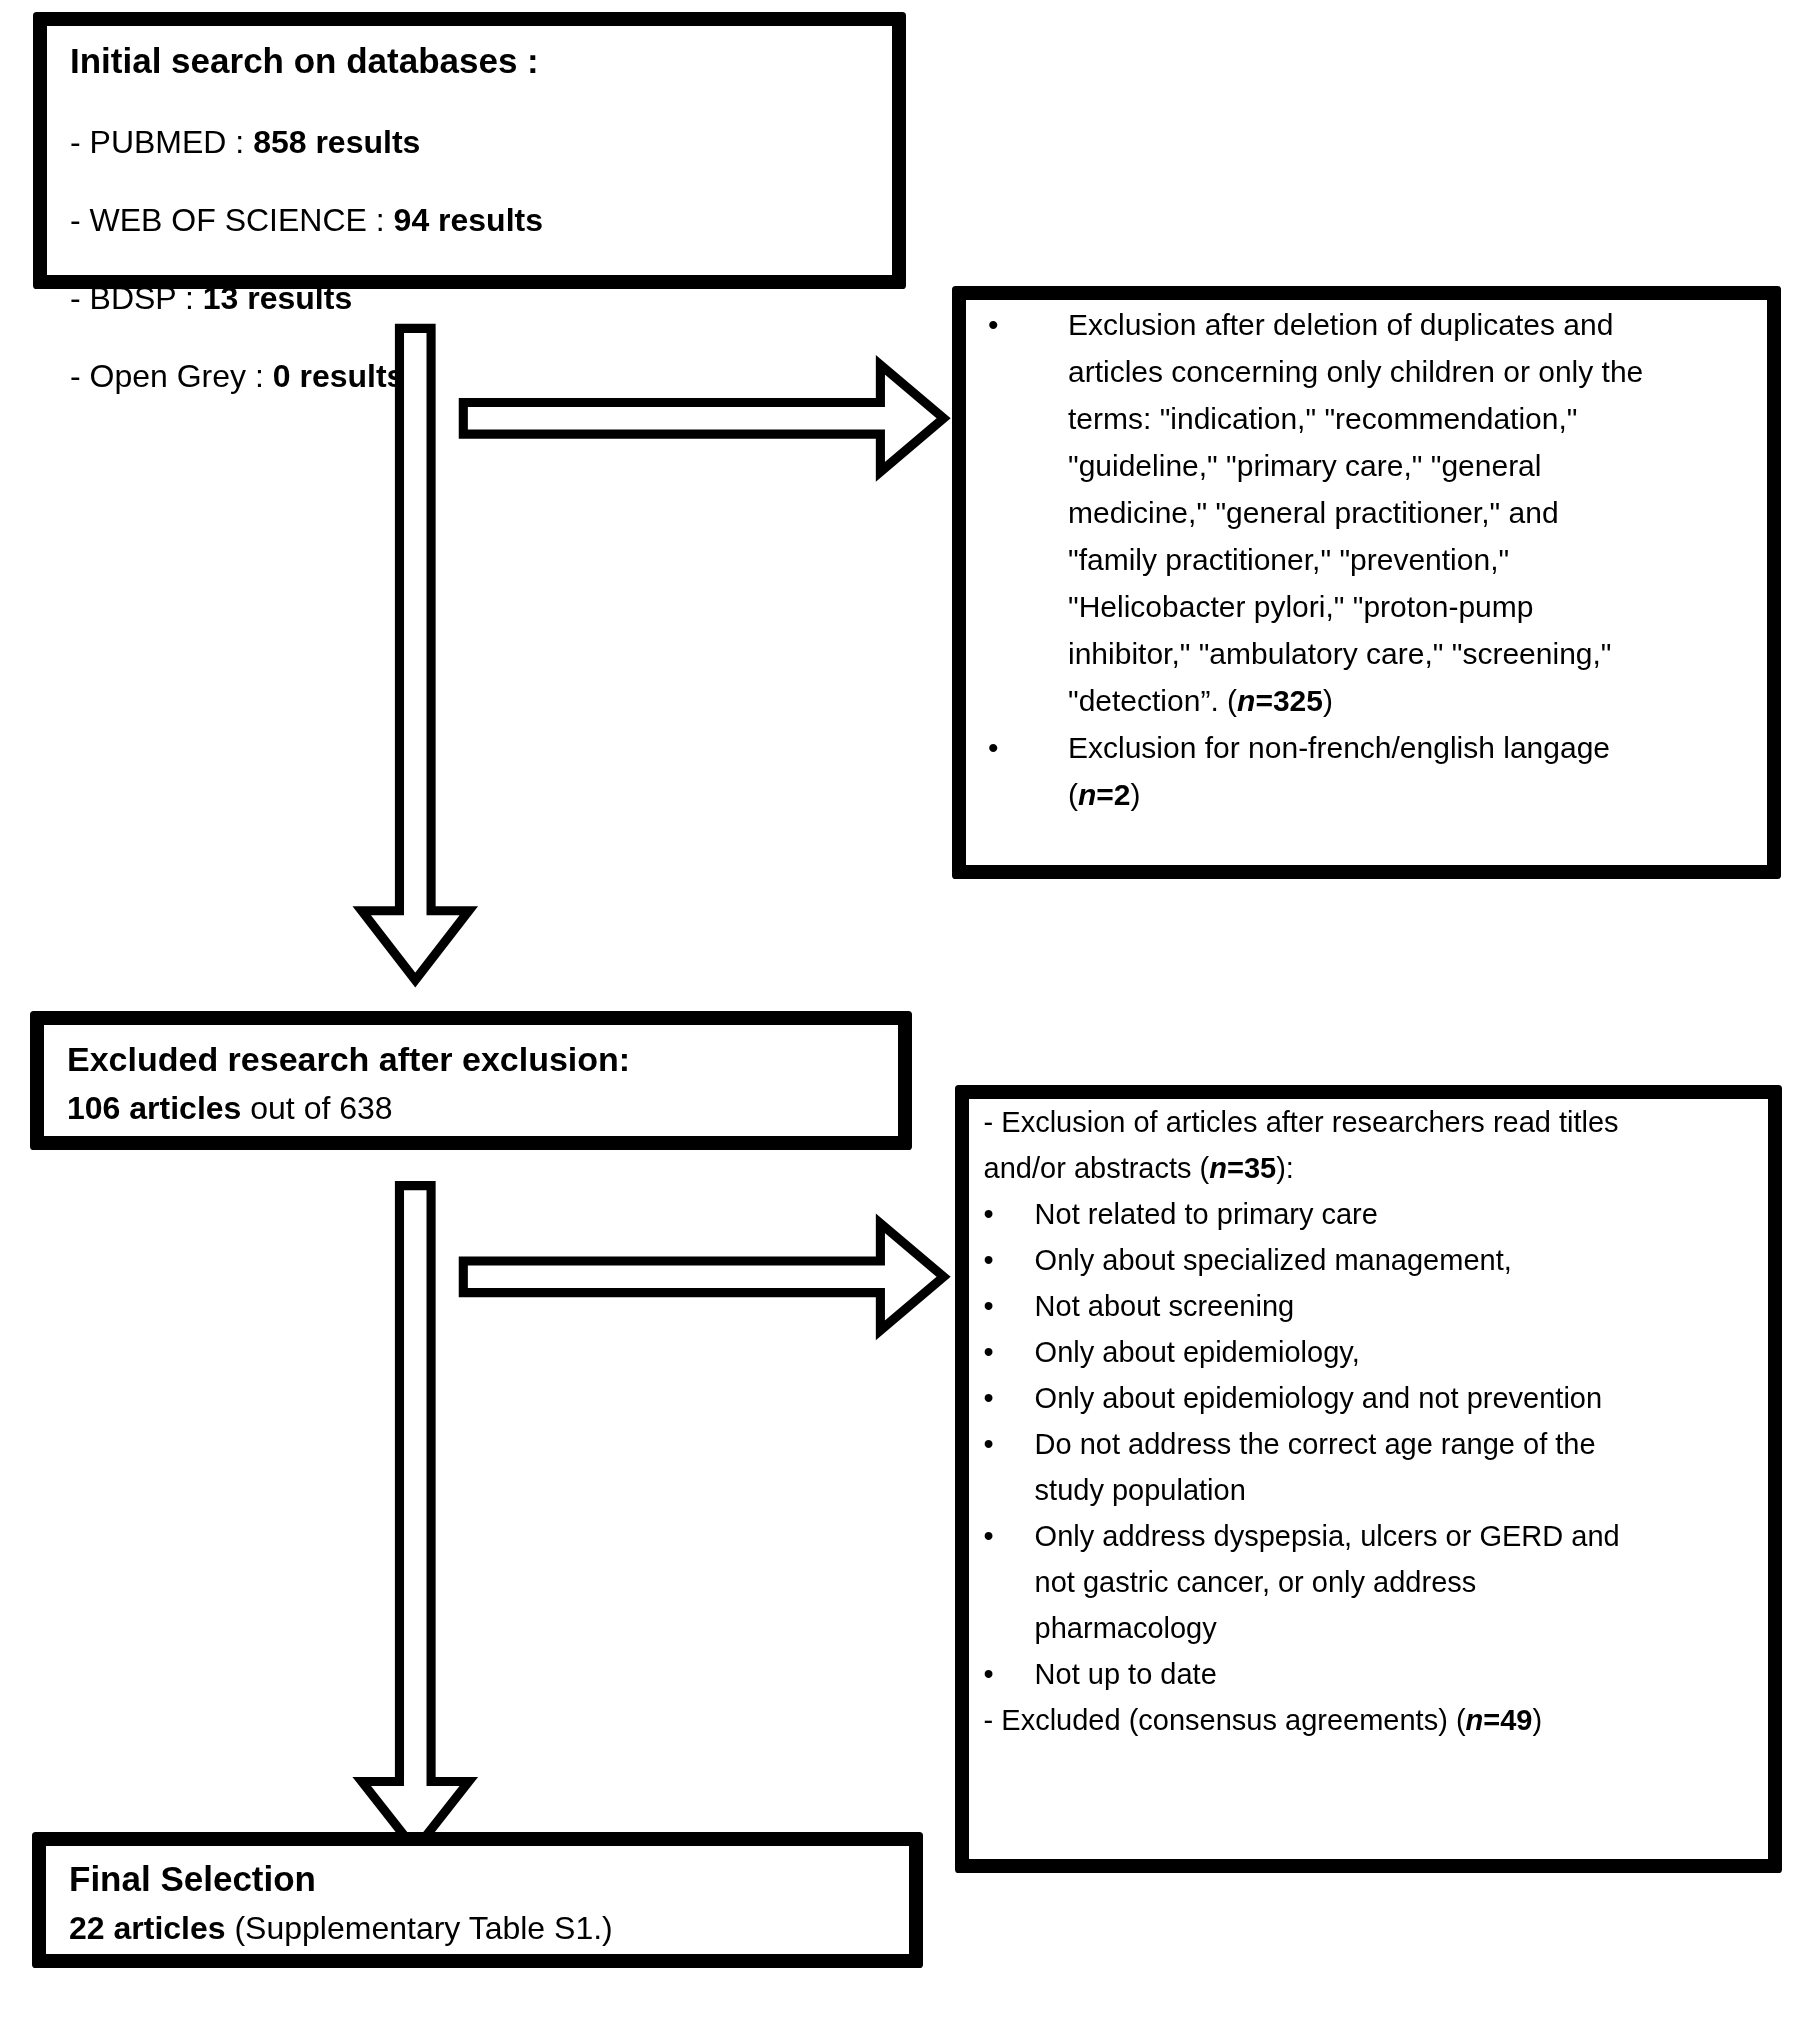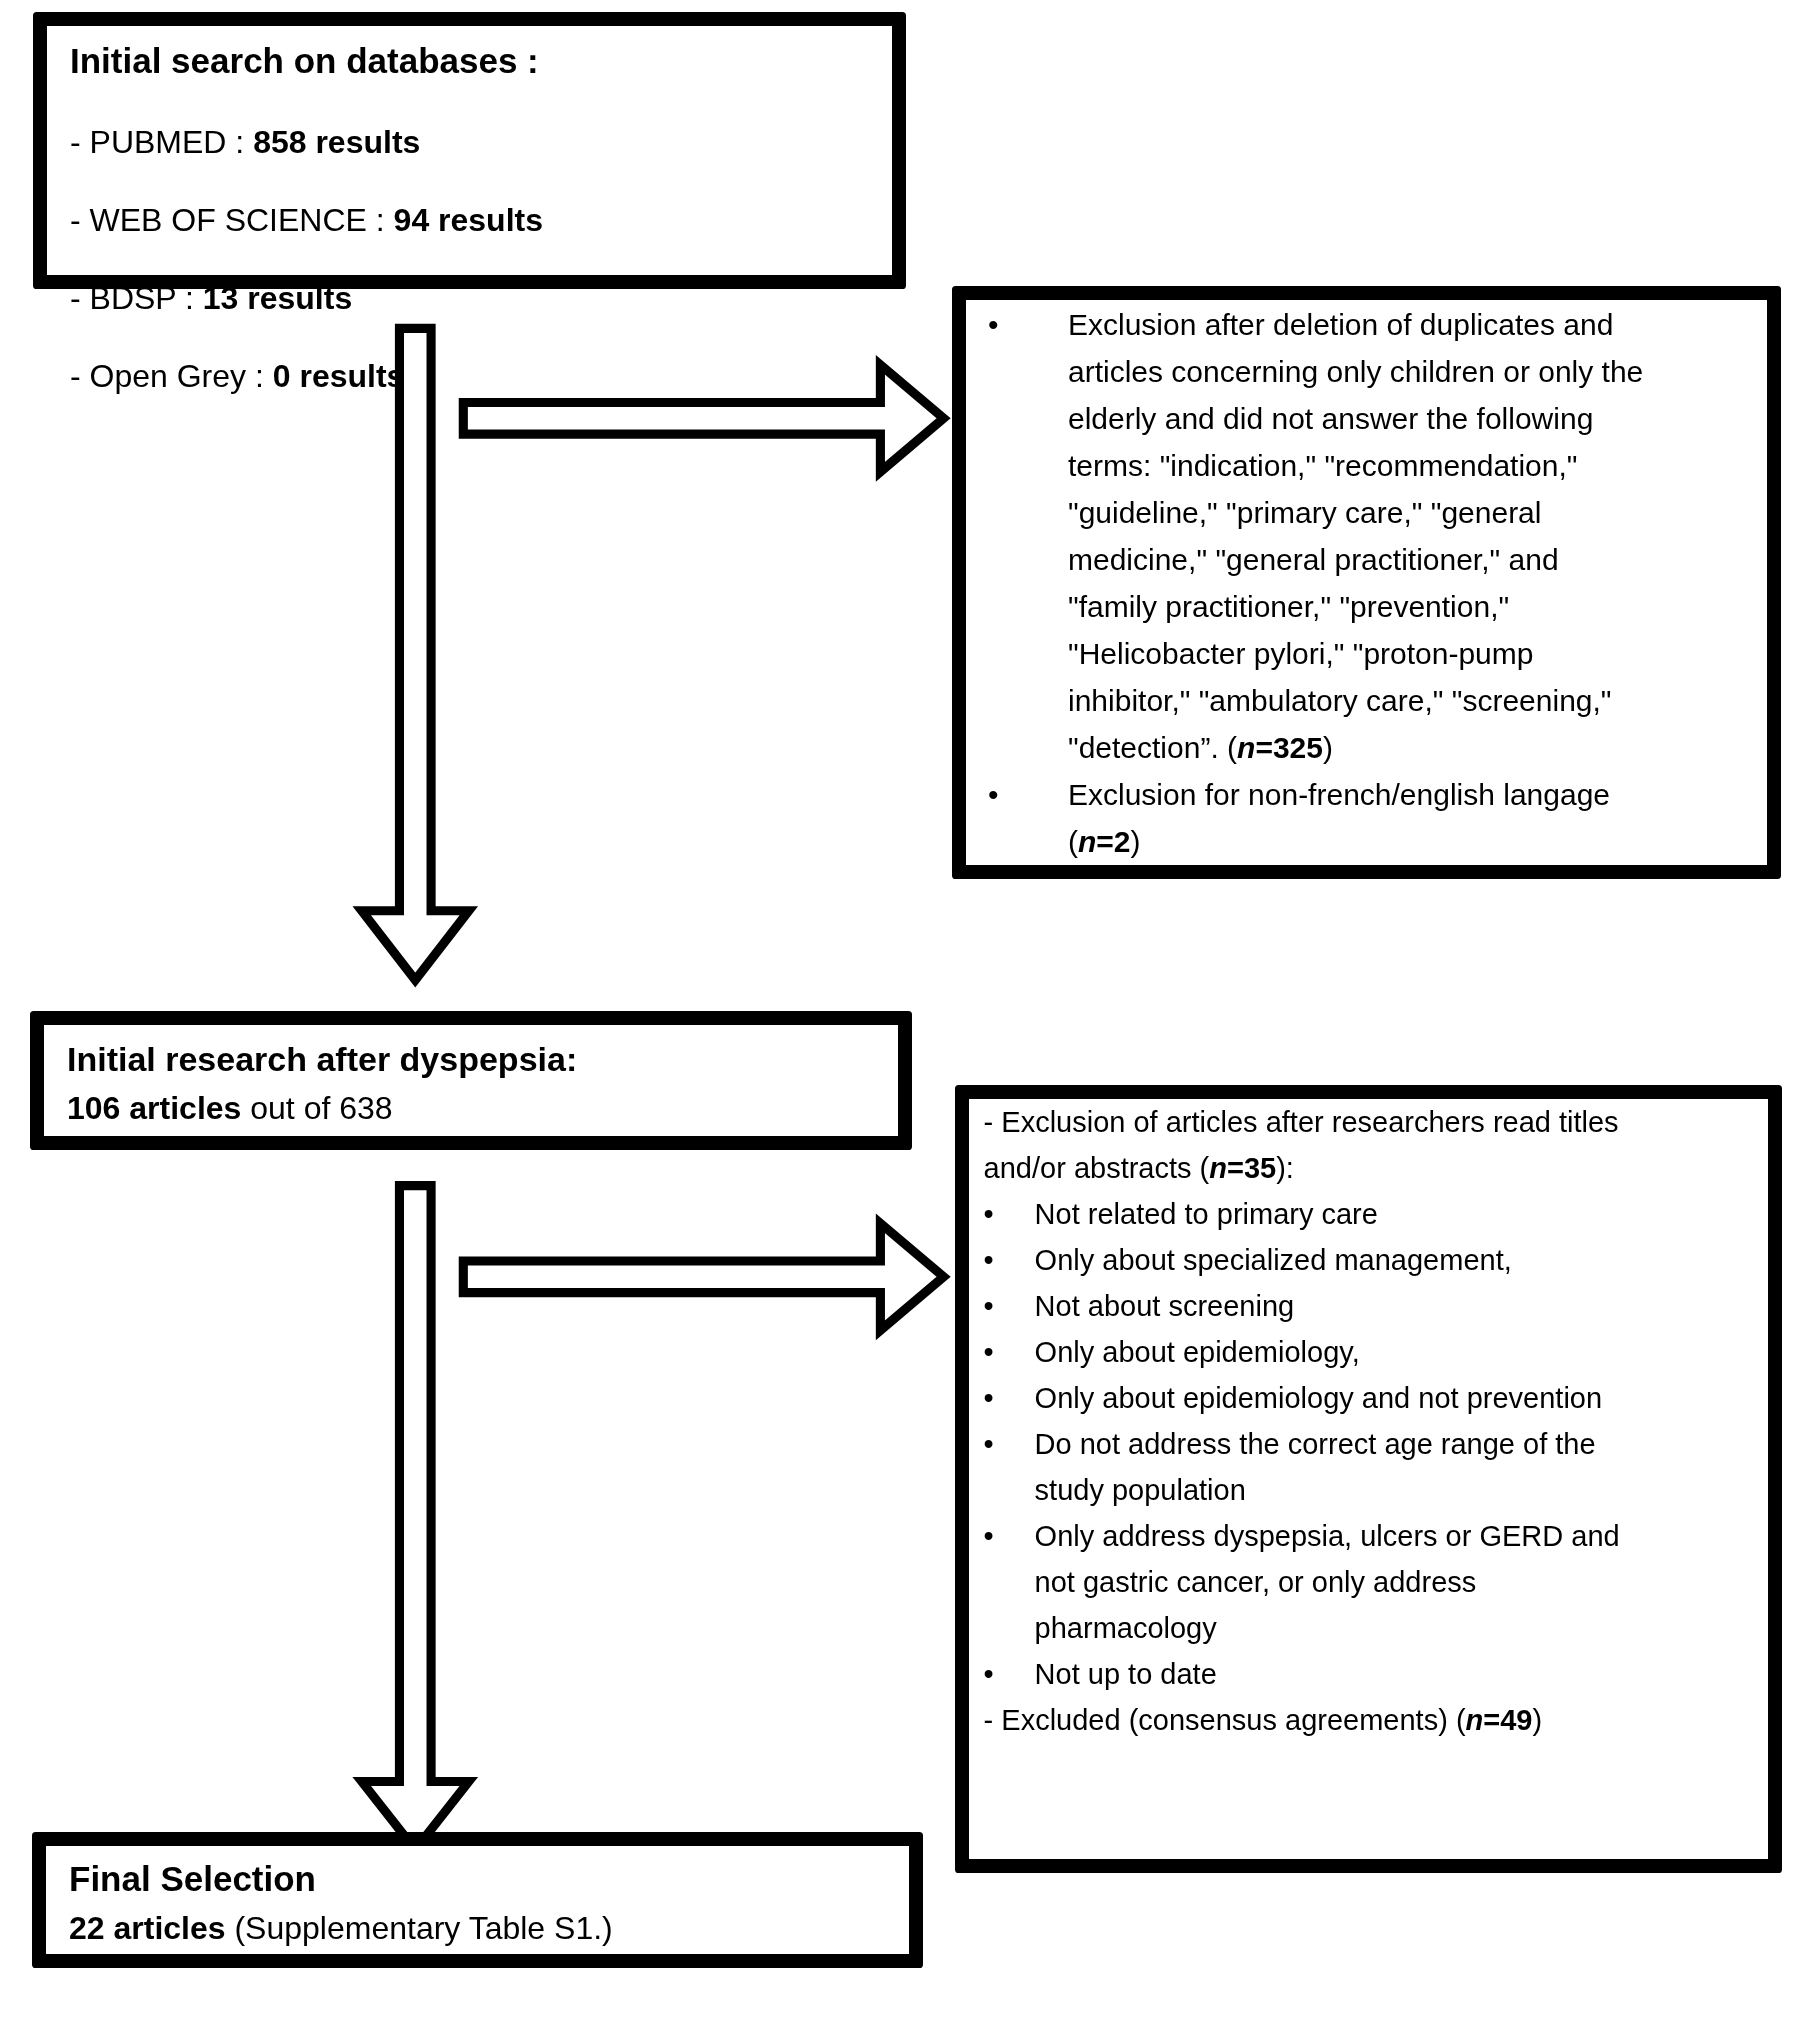--- a/index.html
+++ b/index.html
@@ -78,42 +78,41 @@
       </div>
   </div>
 
   <div class="box" id="box-exclusion-1">
     <div>
         <div class="brow">
           <span class="bmark">•</span>
           <div class="bbody">
             <div class="tline"><span>Exclusion after deletion of duplicates and</span></div>
             <div class="tline"><span>articles concerning only children or only the</span></div>
-            <div class="tline"><span>elderly and did not answer the following</span></div>
             <div class="tline"><span>terms: "indication," "recommendation,"</span></div>
             <div class="tline"><span>"guideline," "primary care," "general</span></div>
             <div class="tline"><span>medicine," "general practitioner," and</span></div>
             <div class="tline"><span>"family practitioner," "prevention,"</span></div>
             <div class="tline"><span>"Helicobacter pylori," "proton-pump</span></div>
             <div class="tline"><span>inhibitor," "ambulatory care," "screening,"</span></div>
             <div class="tline"><span>"detection”. (</span><span class="b i">n</span><span class="b">=325</span><span>)</span></div>
           </div>
         </div>
         <div class="brow">
           <span class="bmark">•</span>
           <div class="bbody">
             <div class="tline"><span>Exclusion for non-french/english langage</span></div>
             <div class="tline"><span>(</span><span class="b i">n</span><span class="b">=2</span><span>)</span></div>
           </div>
         </div>
       </div>
   </div>
 
   <div class="box" id="box-after-exclusion">
-    <div class="box-title">Initial research after dyspepsia:</div>
+    <div class="box-title">Excluded research after exclusion:</div>
     <div>
         <div class="tline"><span class="b">106 articles</span><span> out of 638</span></div>
       </div>
   </div>
 
   <div class="box" id="box-exclusion-2">
     <div>
         <div class="tline"><span>- Exclusion of articles after researchers read titles</span></div>
         <div class="tline"><span>and/or abstracts (</span><span class="b i">n</span><span class="b">=35</span><span>):</span></div>
       </div>

